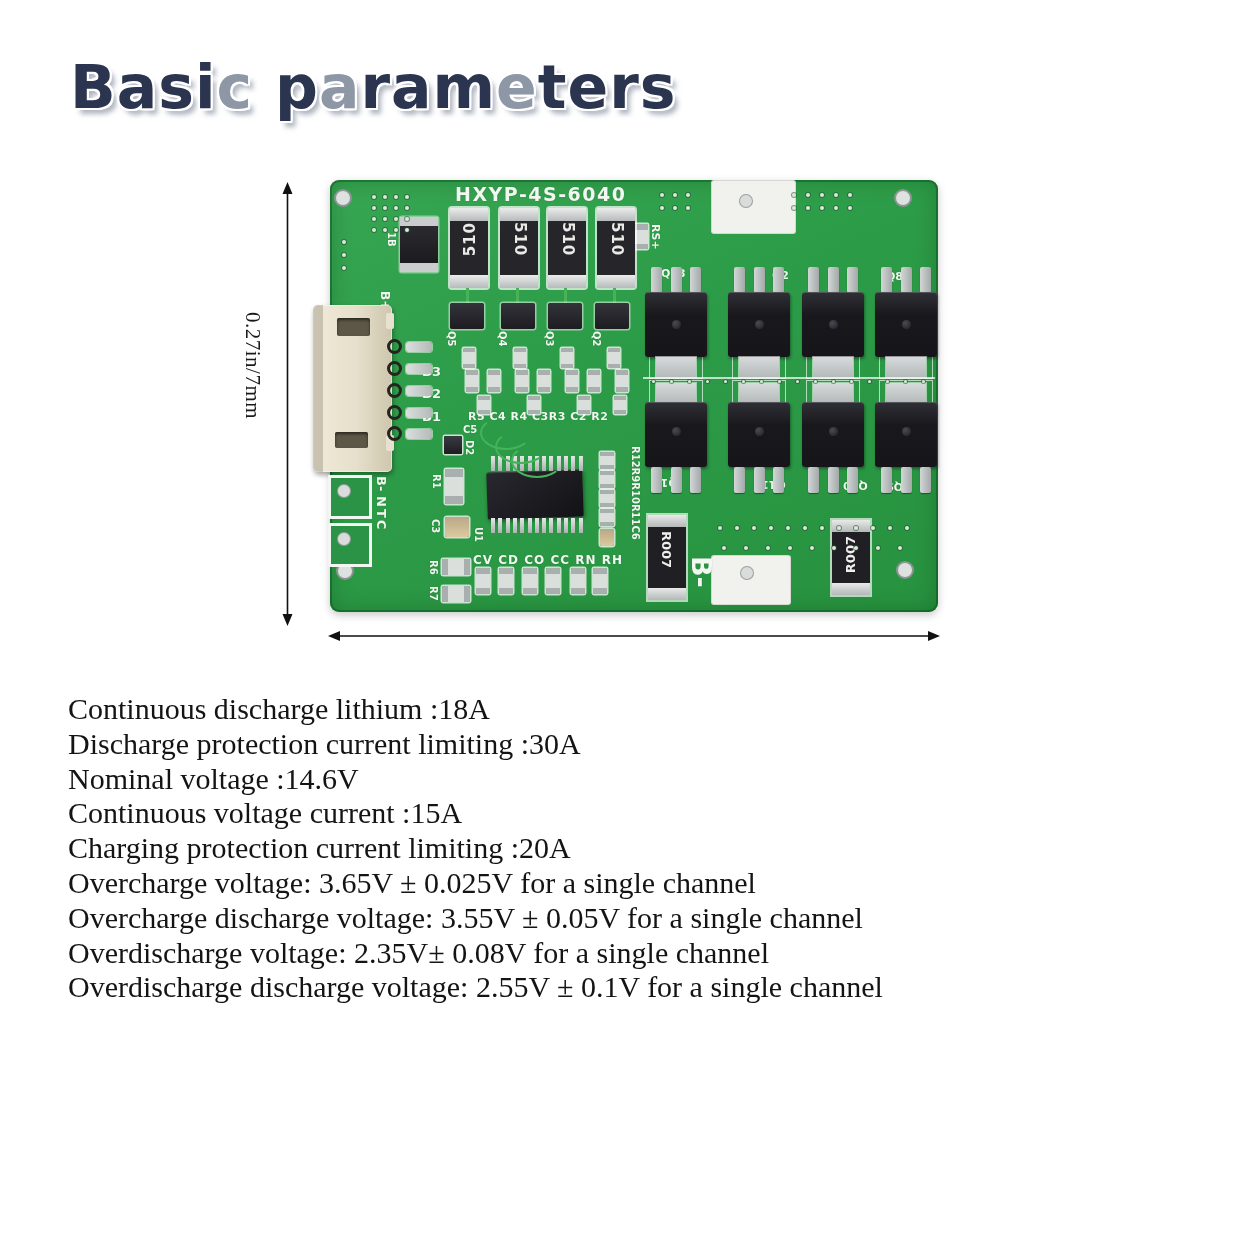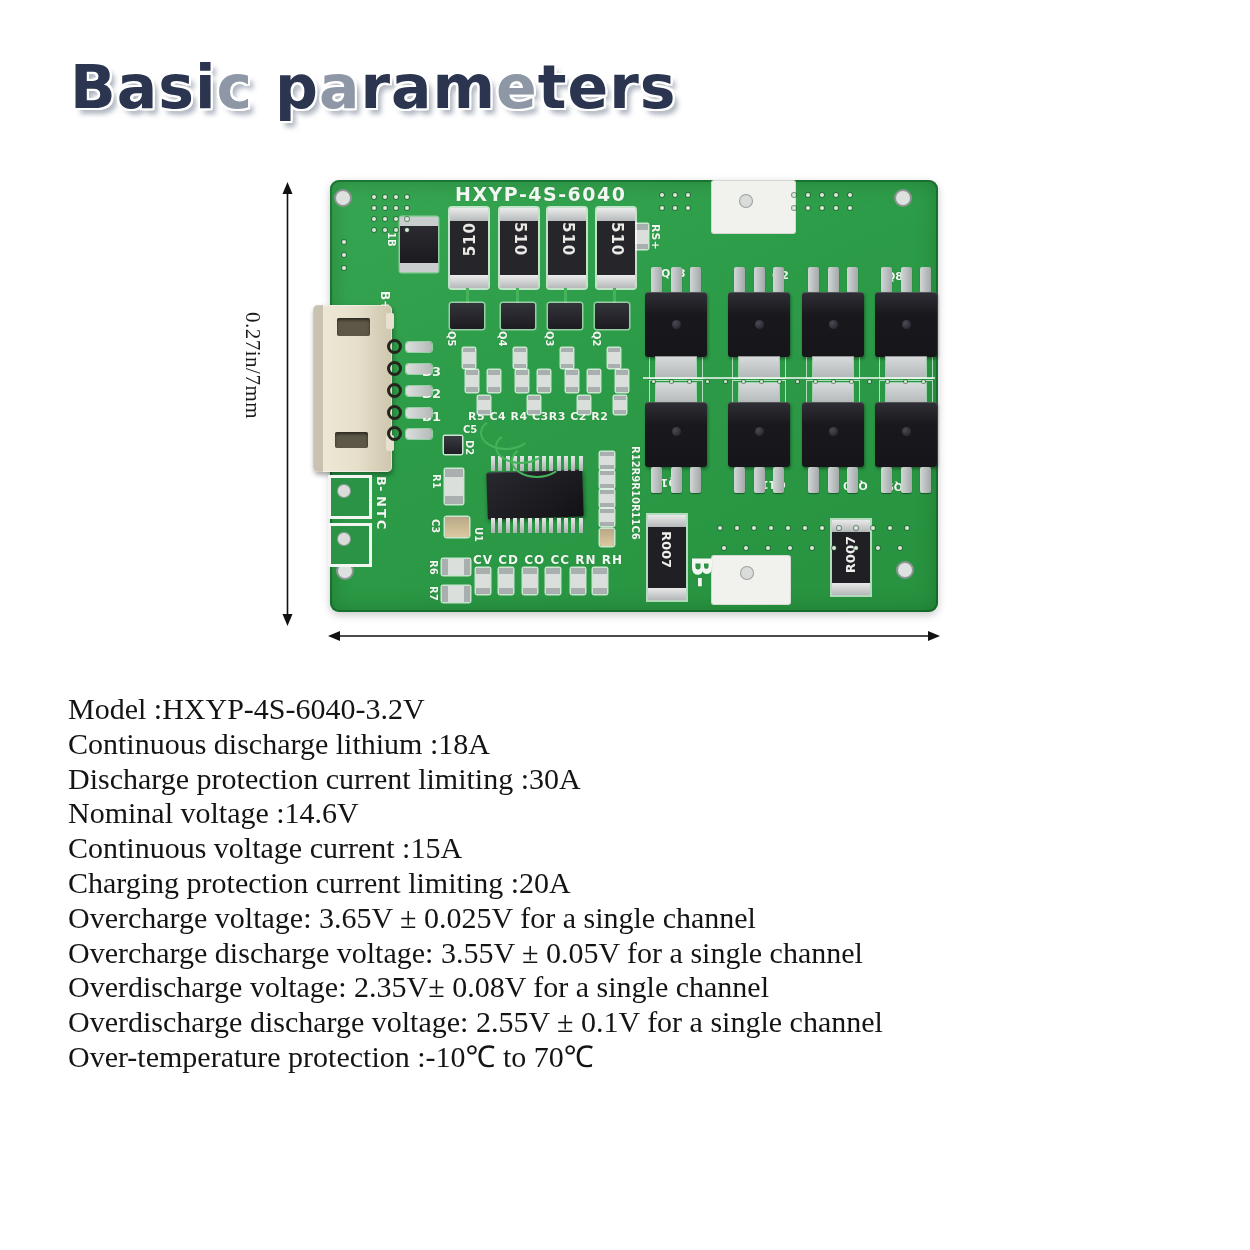--- a/index.html
+++ b/index.html
@@ -422,25 +422,23 @@
       <div class="via" style="left:568px;top:366px;width:4px;height:4px;"></div>
       <div class="via" style="left:12px;top:60px;width:4px;height:4px;"></div>
       <div class="via" style="left:12px;top:73px;width:4px;height:4px;"></div>
       <div class="via" style="left:12px;top:86px;width:4px;height:4px;"></div>
       <div class="arc" style="left:150px;top:236px;width:52px;height:34px;"></div>
       <div class="arc" style="left:165px;top:250px;width:52px;height:34px;"></div>
       <div class="arc" style="left:181px;top:264px;width:52px;height:34px;"></div>
     </div>
 
   <div class="specs">
-      <div>Model :HXYP-4S-6040-3.2V</div>
       <div>Continuous discharge lithium :18A</div>
       <div>Discharge protection current limiting :30A</div>
       <div>Nominal voltage :14.6V</div>
       <div>Continuous voltage current :15A</div>
       <div>Charging protection current limiting :20A</div>
       <div>Overcharge voltage: 3.65V ± 0.025V for a single channel</div>
       <div>Overcharge discharge voltage: 3.55V ± 0.05V for a single channel</div>
       <div>Overdischarge voltage: 2.35V± 0.08V for a single channel</div>
       <div>Overdischarge discharge voltage: 2.55V ± 0.1V for a single channel</div>
-      <div>Over-temperature protection :-10℃ to 70℃</div>
     </div>
 </div>
 
 </body></html>

